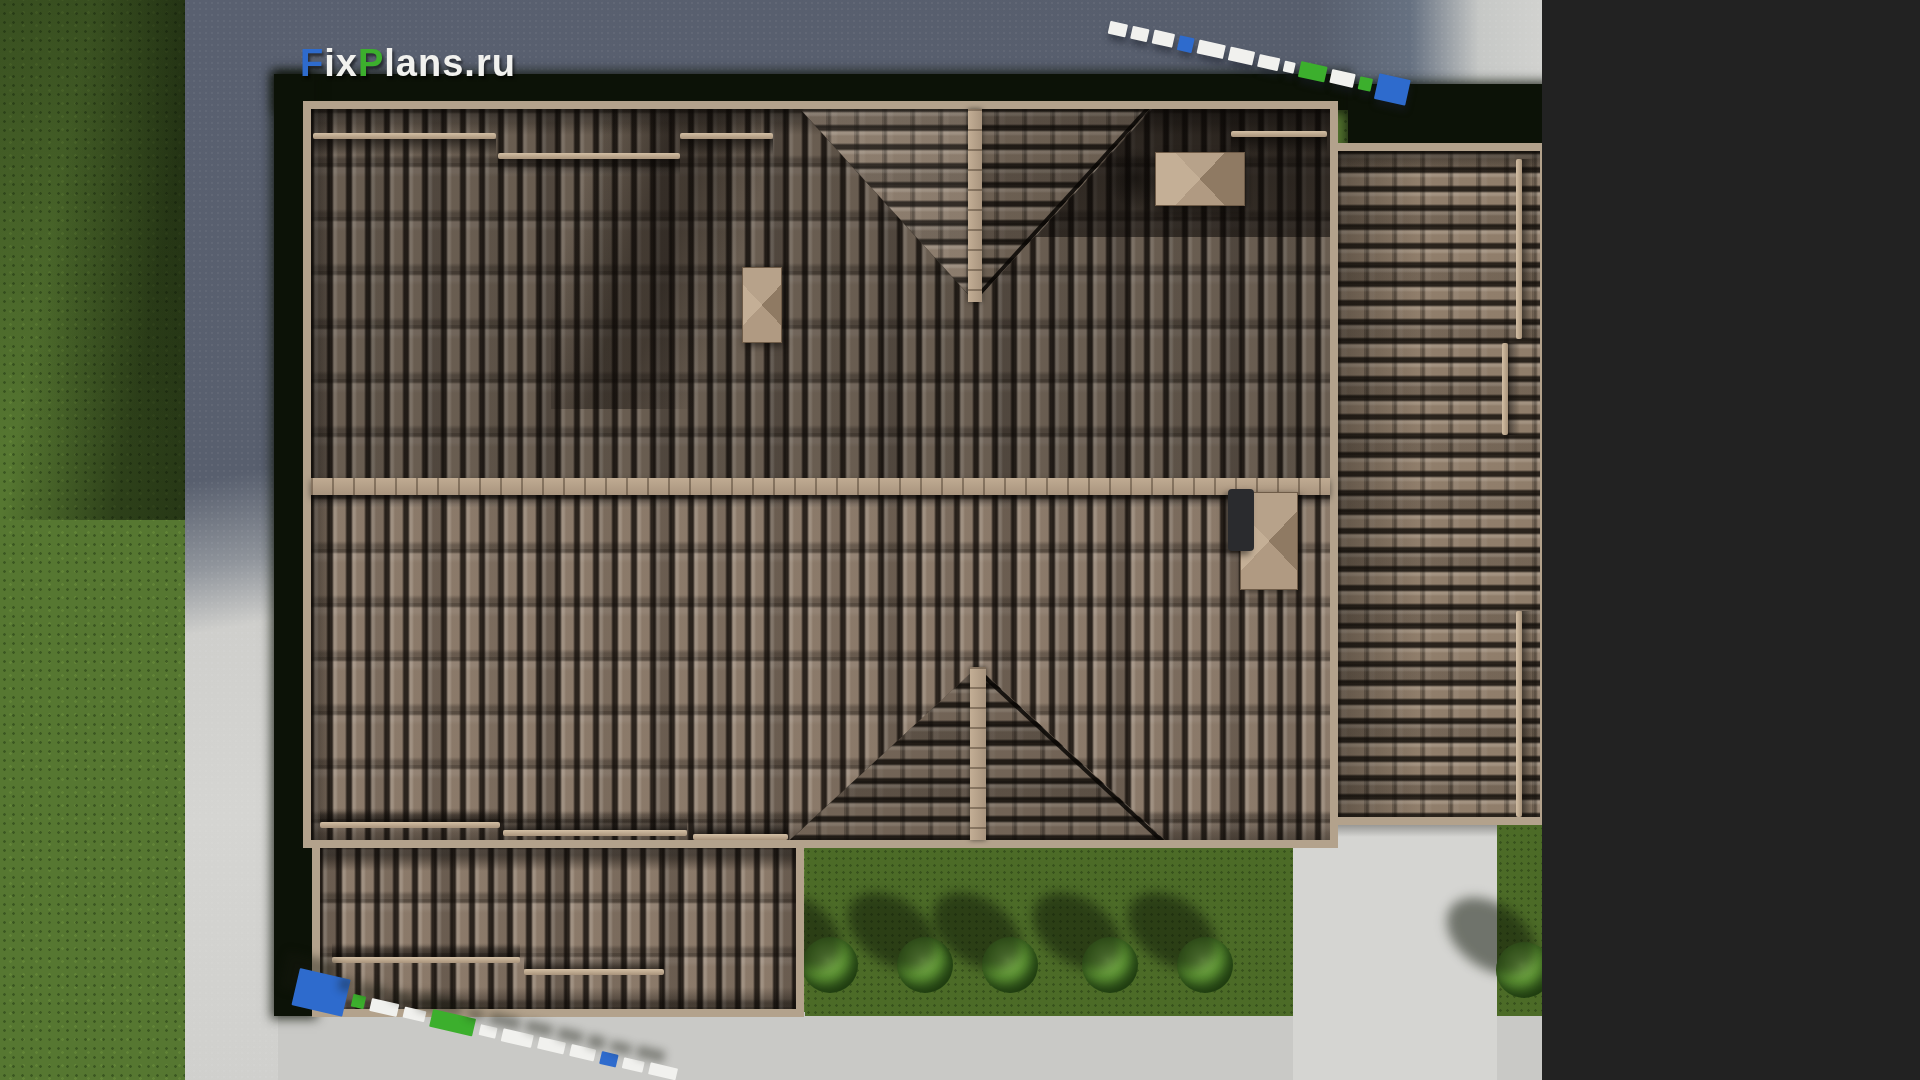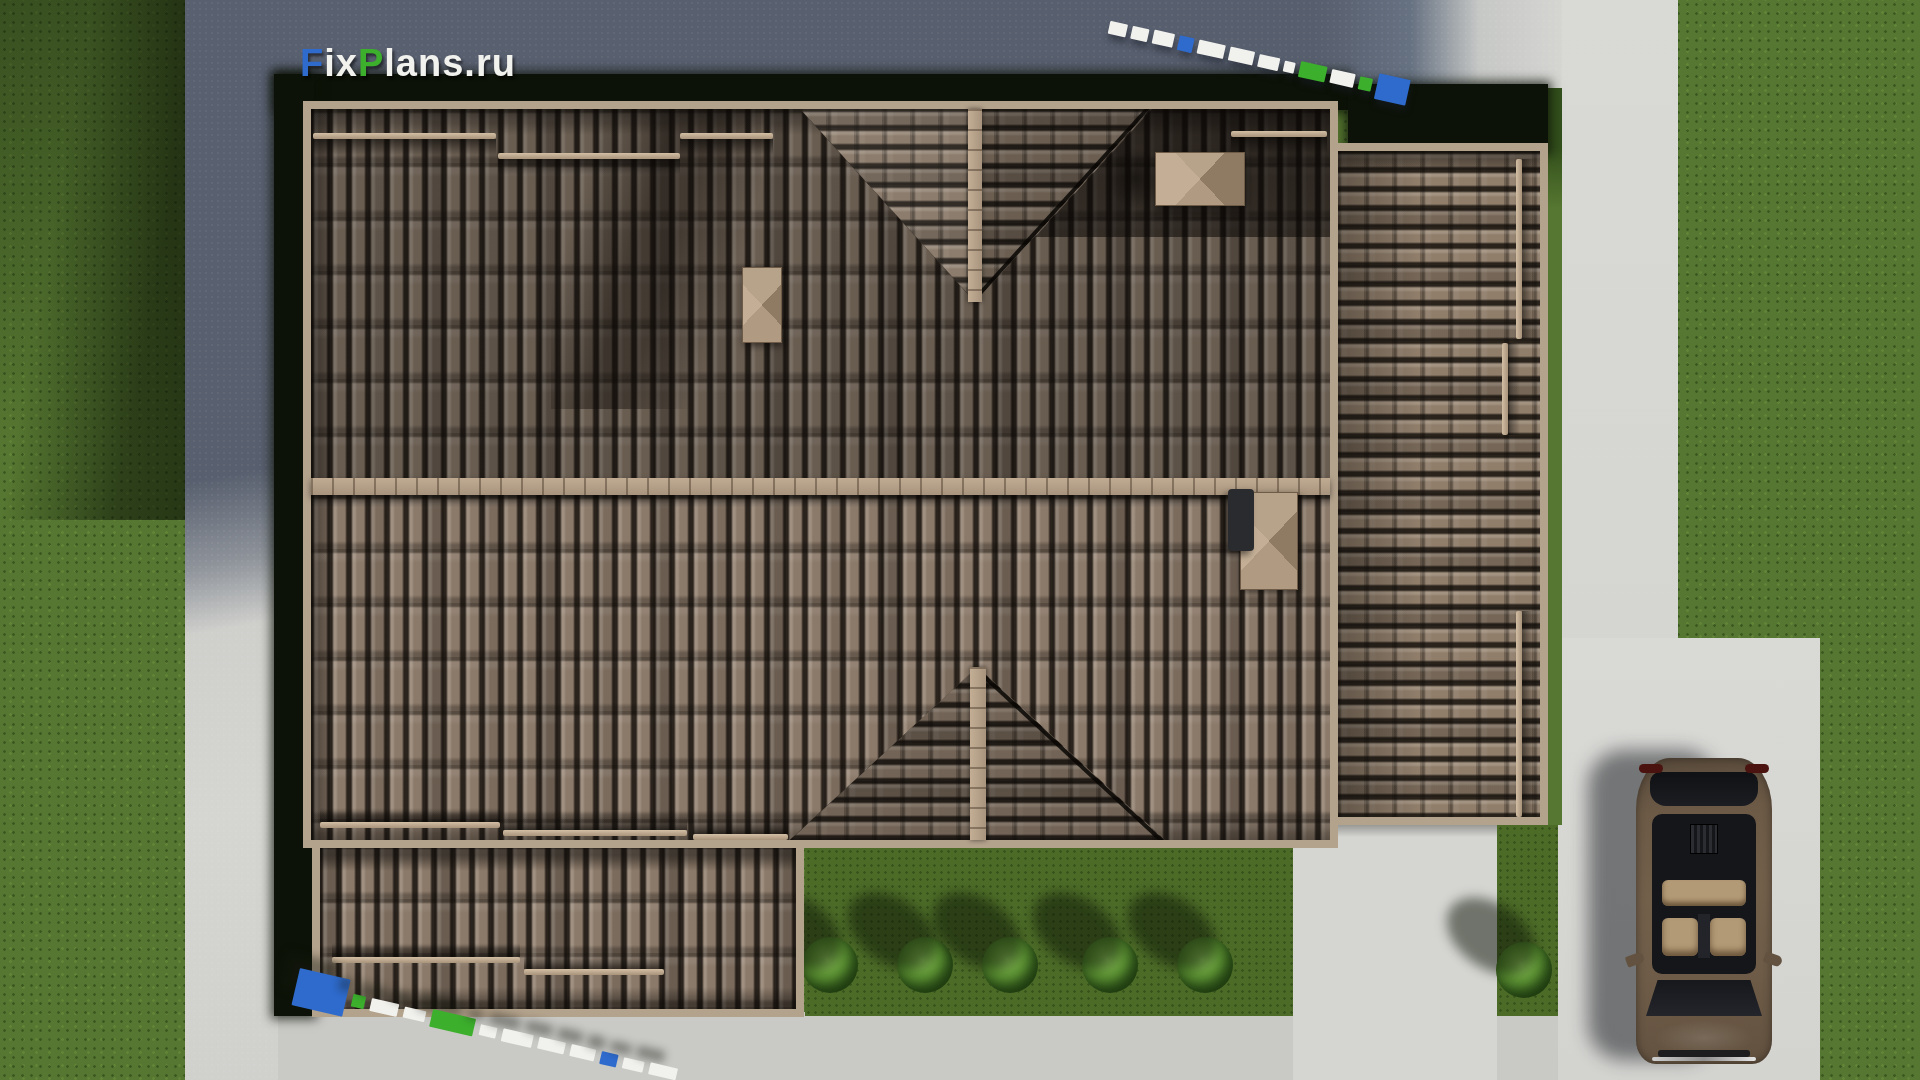--- a/index.html
+++ b/index.html
@@ -1,16 +1,16 @@
 <!DOCTYPE html>
 <html style="--c-grass: #567731; --c-garden: #4c6b27; --c-plaza_shadow: #596070; --c-concrete_lit: #d5d5d2; --c-concrete_apron: #c9c9c6; --c-shadow_band: #0c1207; --c-fascia: #b3a28c; --c-ridge: #a8947e; --c-snow_rail: #d3bfa4; --c-tile_upper: #7d6f61; --c-tile_lower: #8d7c6c; --c-tile_garage: #92806d; --c-tile_gable: #877767; --c-logo_blue: #2e6bcd; --c-logo_green: #3caf2d; --c-logo_white: #f1f1ee; --c-car_body: #6c5a46; --c-car_glass: #15161a; --c-seat: #b39a76; --c-bush: #5d9334;"><head>
 <meta charset="utf-8">
 <style>
   html,body{margin:0;padding:0;background:#222;}
-  #stage{position:relative;width:1920px;height:1080px;overflow:hidden;
+  #stage{position:relative;width:1542px;height:1080px;overflow:hidden;
          font-family:"Liberation Sans", sans-serif;}
   #stage *, #stage *::before, #stage *::after{box-sizing:border-box;}
   .abs{position:absolute;}
 
   
   .lawn{left:0;top:0;width:1920px;height:1080px;
     background-color:var(--c-grass,#567731);
     background-image:
       radial-gradient(rgba(18,38,9,.38) 1px, transparent 1.6px),
       radial-gradient(rgba(130,168,74,.28) 1px, transparent 1.6px);

